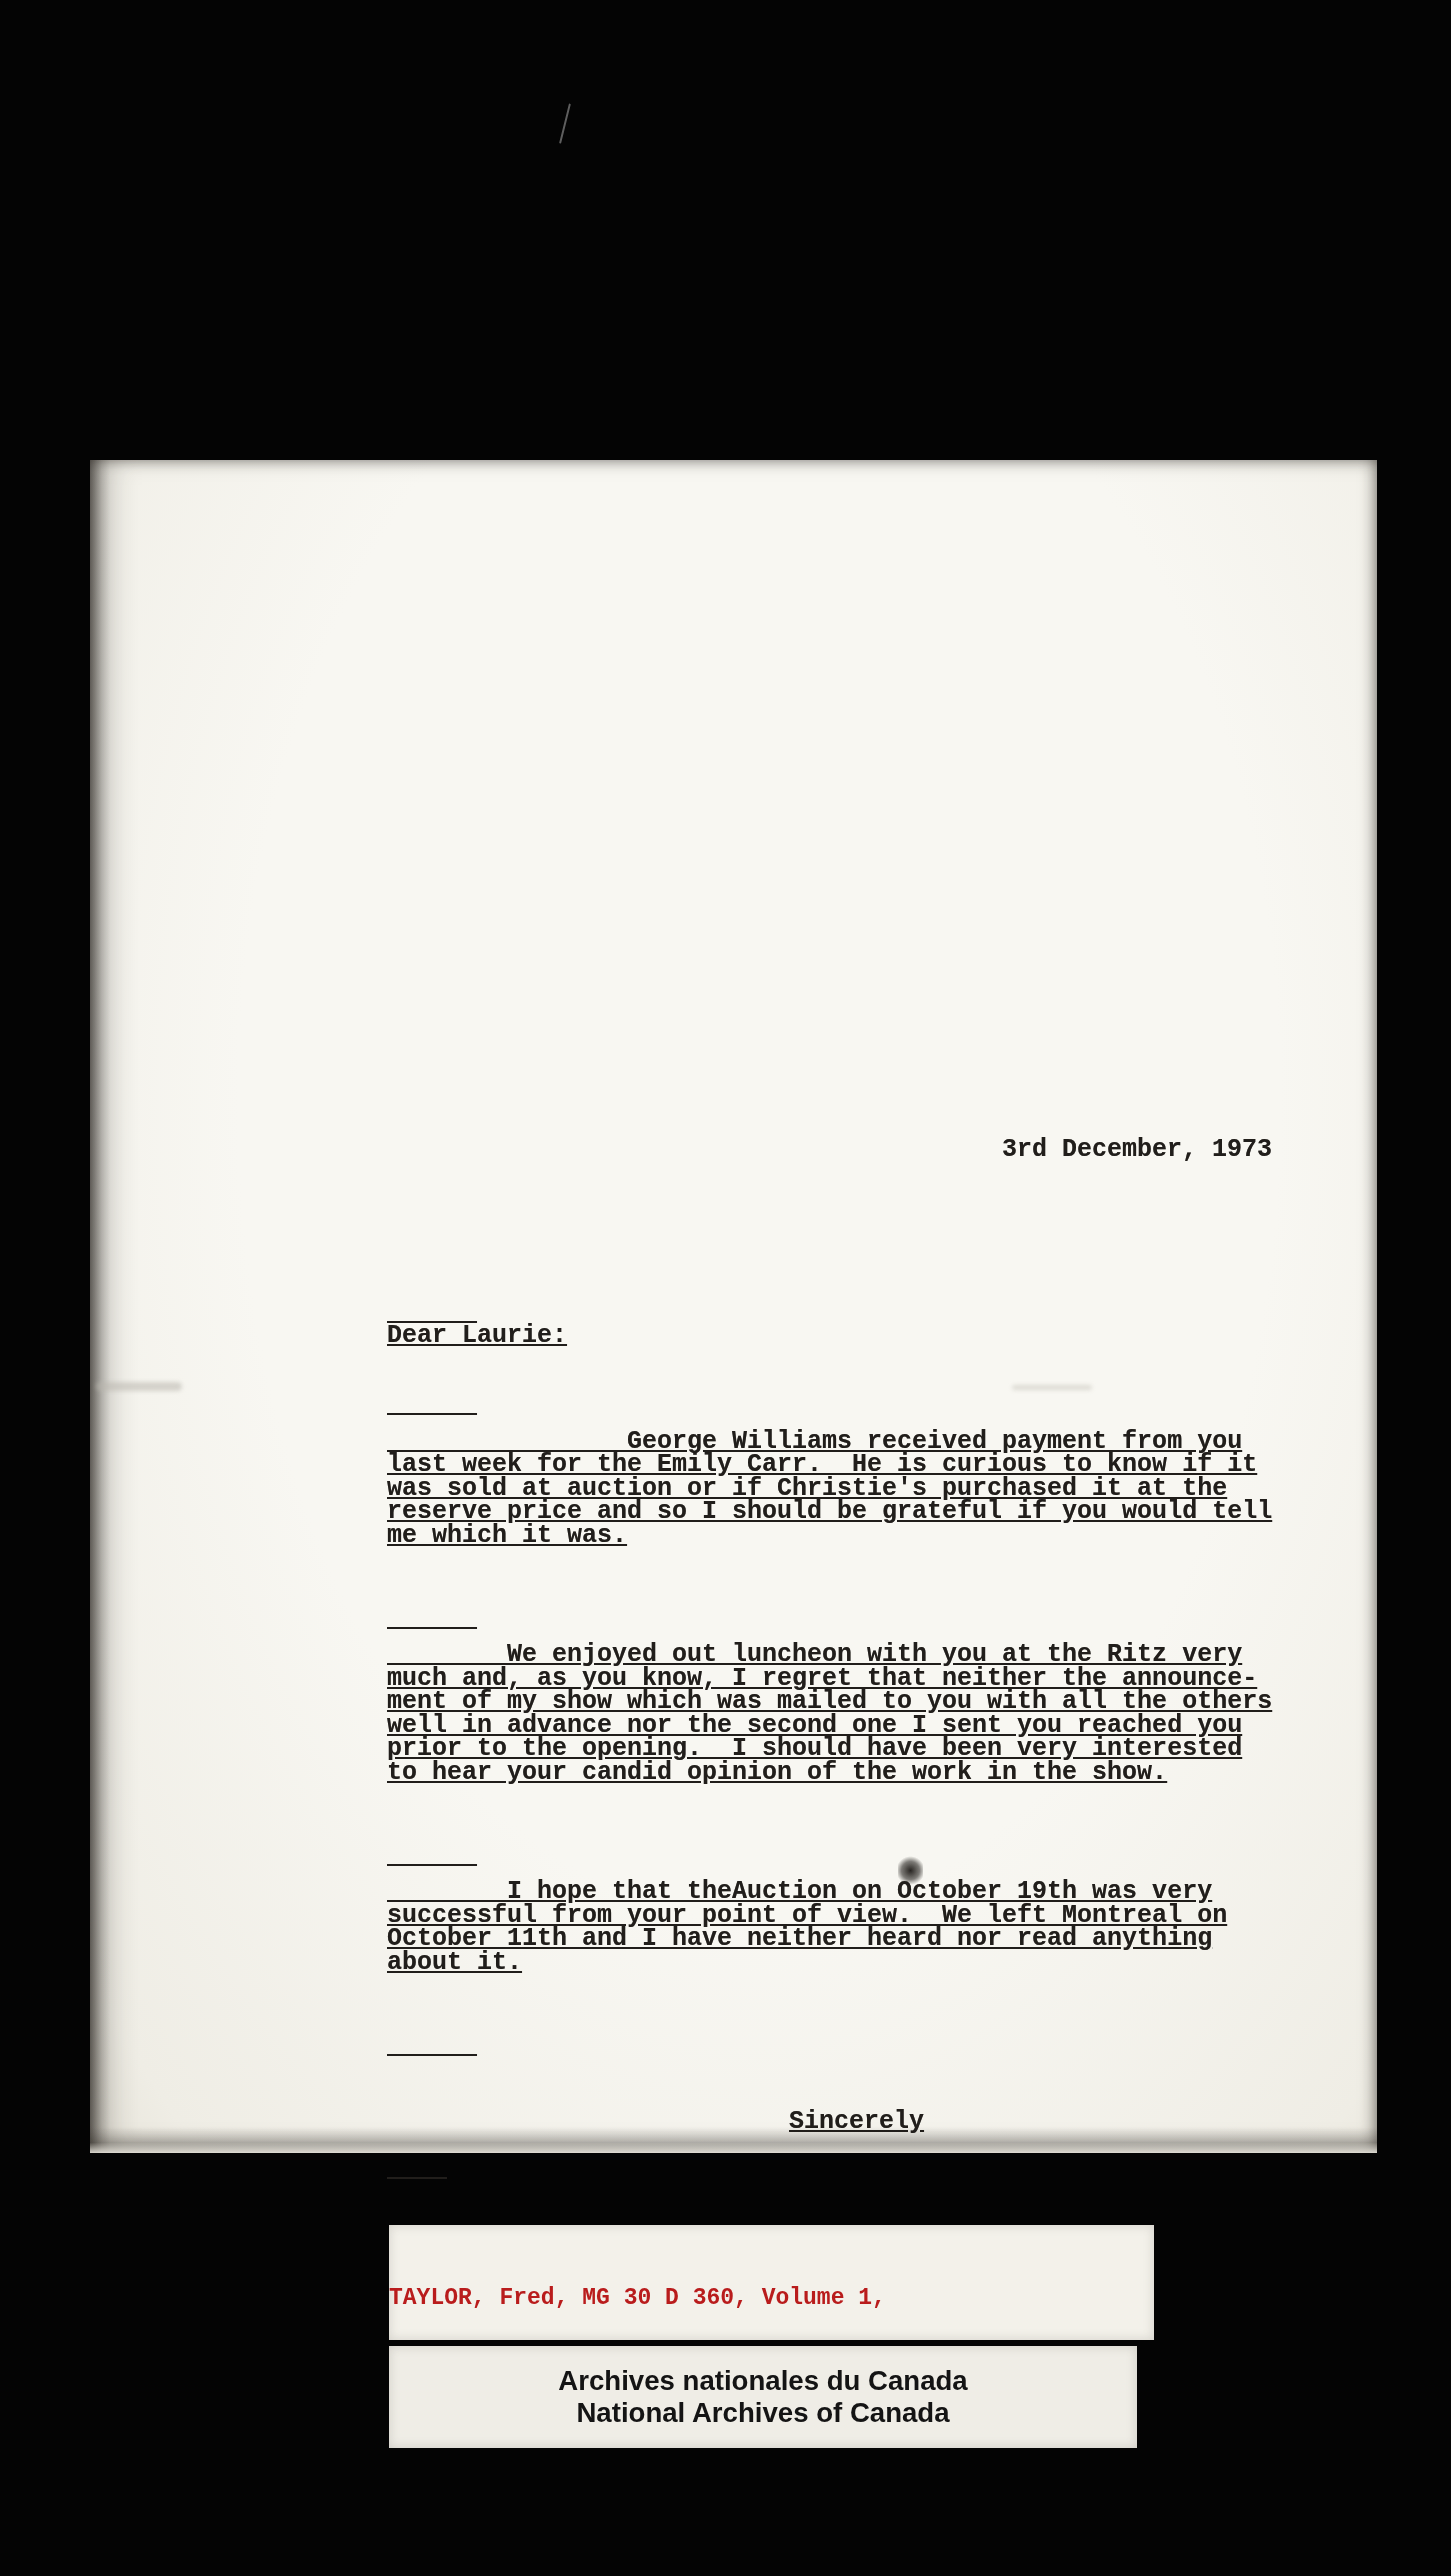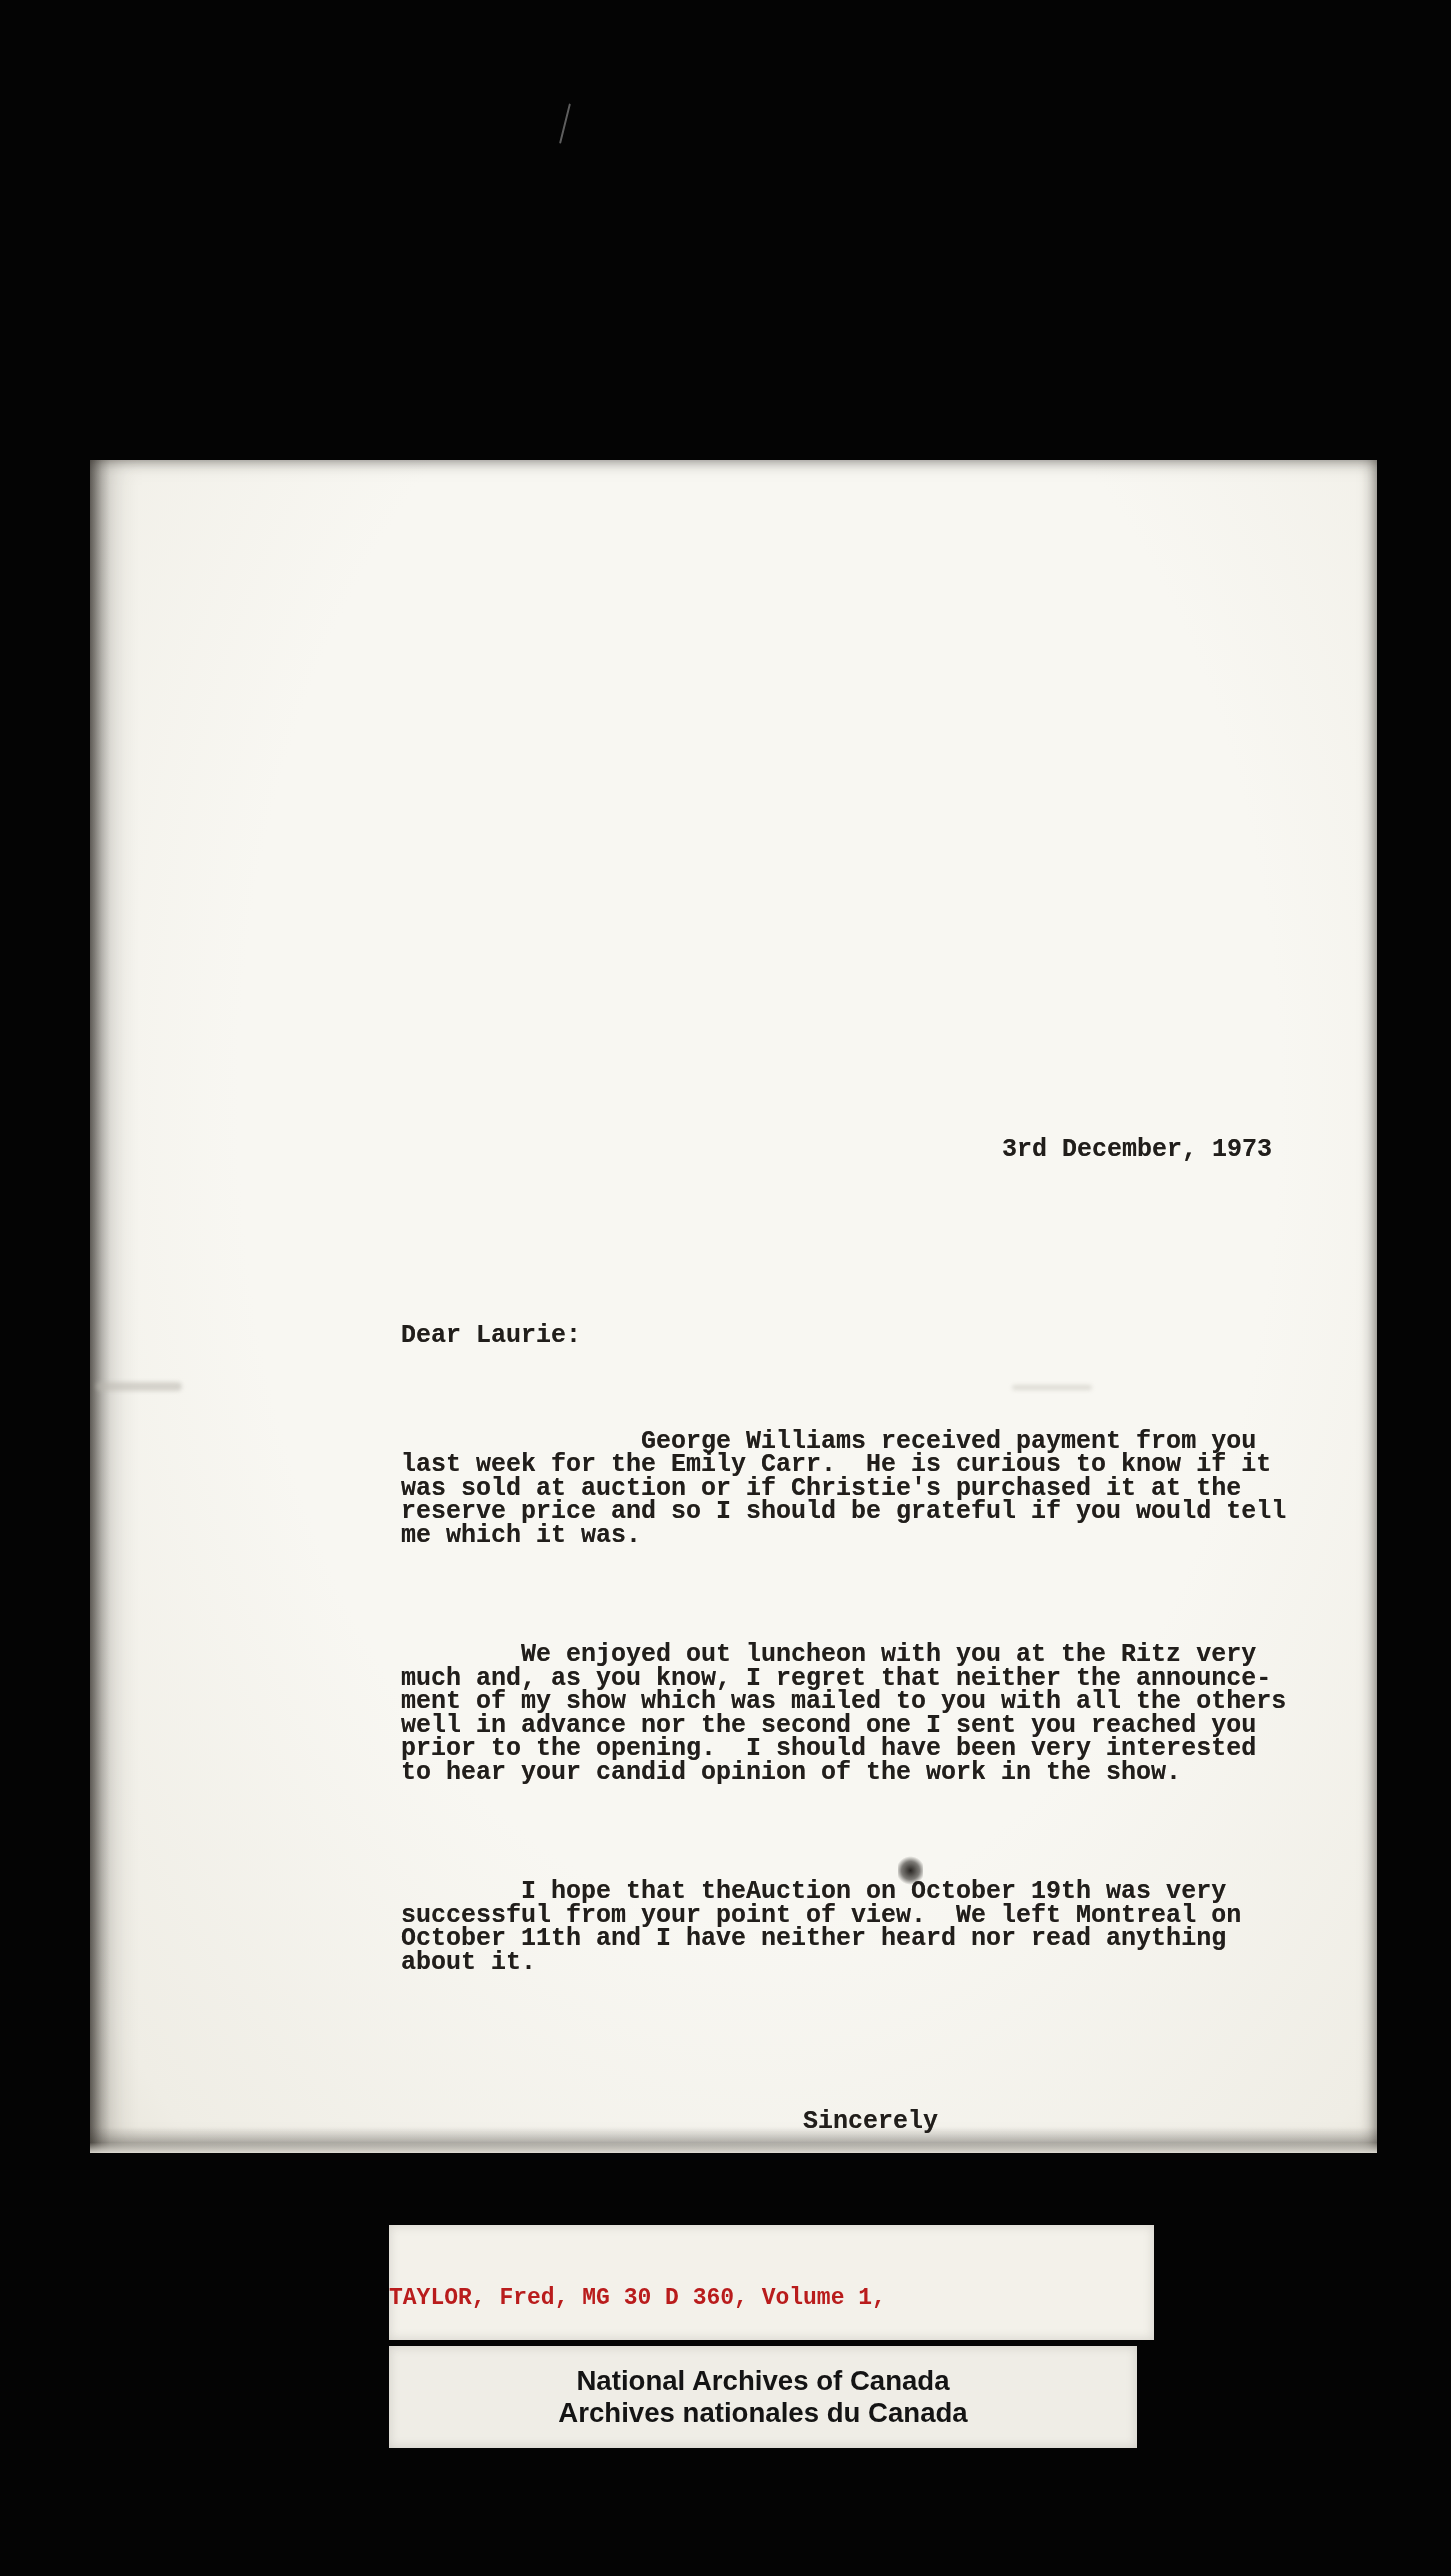--- a/index.html
+++ b/index.html
@@ -82,23 +82,24 @@
     text-shadow: 0 0 0.6px rgba(28,24,20,0.55);
   }
   .date-line {
     position: absolute;
     left: 891px;
     top: 678px;
     margin-left: 21px;
   }
   .letter-body {
     position: absolute;
-    left: 311px;
+    left: 297px;
     top: 817px;
     width: 953px;
+    text-decoration: underline;
   }
   .salutation { margin-bottom: 22.4px; }
   .para { margin-bottom: 36px; margin-top: 13px; }
   .closing { margin-bottom: 0; }
   .signoff {
     margin-top: 53px;
     padding-left: 402px;
   }
   .ink-blot {
     position: absolute;
@@ -181,18 +182,18 @@
 
     <div class="ink-blot"></div>
   </div>
 
   <div class="label-archive">
     <div class="cutline">TAYLOR, Fred, MG 30 D 360, Volume 1,</div>
     
   </div>
 
   <div class="label-institution">
+    <div>Archives nationales du Canada</div>
     <div>National Archives of Canada</div>
-    <div>Archives nationales du Canada</div>
   </div>
 
 </div>
 
 
 </body></html>

